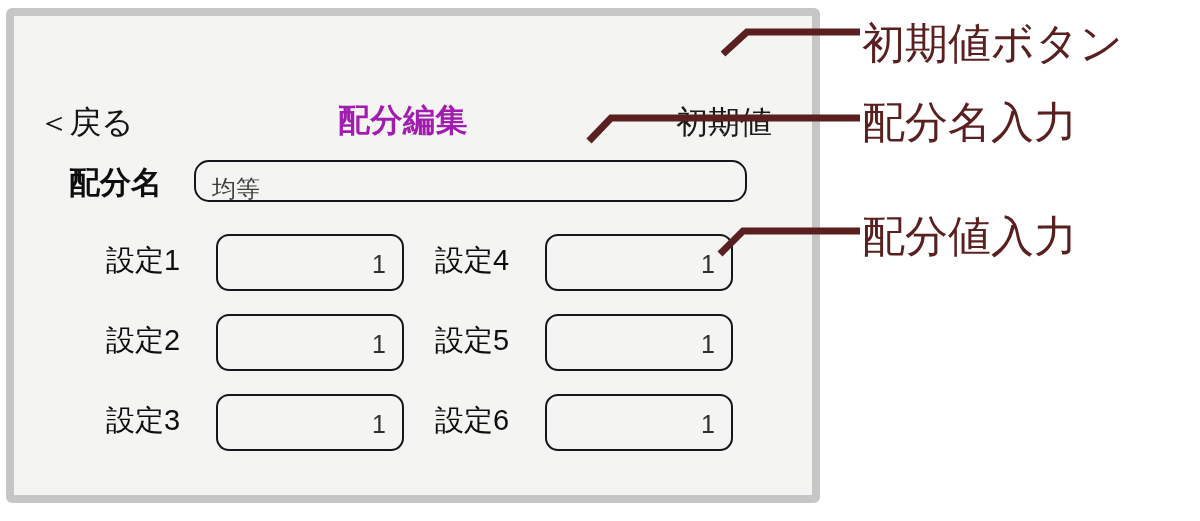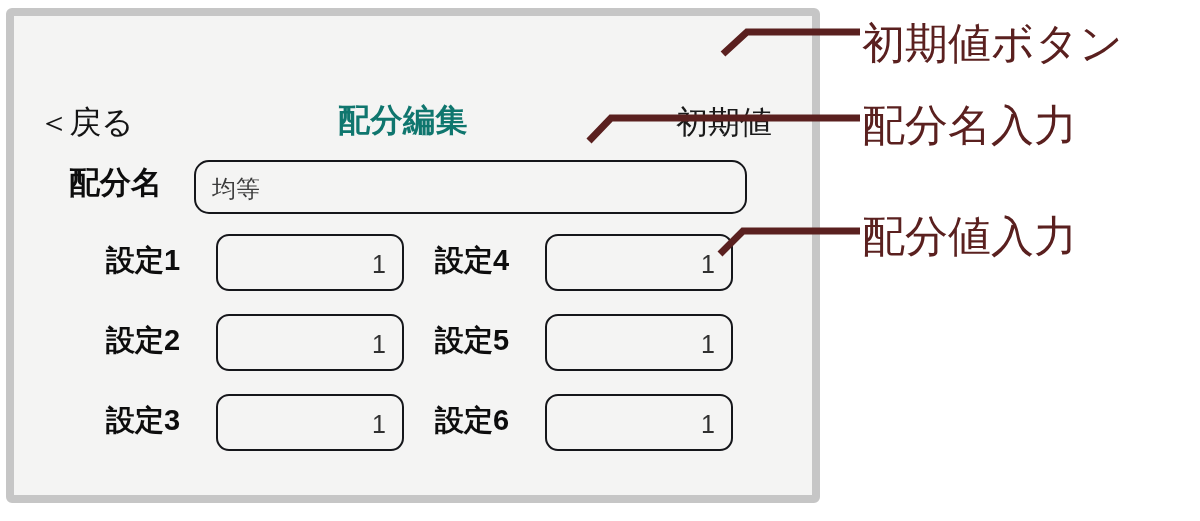--- a/index.html
+++ b/index.html
@@ -52,21 +52,21 @@
   }
   #screen-title {
     position: absolute;
     left: 0;
     top: 48px;
     width: 798px;
     text-align: center;
     font-size: 32px;
     line-height: 1;
     font-weight: 700;
-    color: #0f766e;
+    color: #a21caf;
     letter-spacing: 0.5px;
     transform: translateX(-10px);
   }
   #reset-button {
     position: absolute;
     left: 662px;
     top: 50px;
     font-size: 32px;
     line-height: 1;
     font-weight: 400;
@@ -91,21 +91,21 @@
     line-height: 1;
     font-weight: 700;
     color: #0d0d0d;
     white-space: nowrap;
   }
   #name-input {
     position: absolute;
     left: 164px;
     top: 7px;
     width: 553px;
-    height: 54px;
+    height: 42px;
     box-sizing: border-box;
     background: #f4f4f3;
     border: 2.5px solid #15161a;
     border-radius: 15px;
     padding-left: 40px;
   }
   #name-input-value {
     position: absolute;
     left: 16px;
     top: 13px;
@@ -134,21 +134,21 @@
   .setting-row.row-2 { top: 166px; }
 
   .setting-label {
     position: absolute;
     left: 0;
     top: 12px;
     width: 104px;
     text-align: left;
     font-size: 29px;
     line-height: 1;
-    font-weight: 700;
+    font-weight: 400;
     color: #0d0d0d;
     white-space: nowrap;
   }
   .setting-input {
     position: absolute;
     left: 110px;
     top: 0;
     width: 188px;
     height: 57px;
     box-sizing: border-box;
@@ -179,21 +179,21 @@
   }
   .annotation-label {
     position: absolute;
     font-size: 43px;
     line-height: 1;
     font-weight: 400;
     color: #5a201f;
     white-space: nowrap;
   }
   #annotation-label-0 { left: 862px; top: 22px; }
-  #annotation-label-1 { left: 862px; top: 104px; }
+  #annotation-label-1 { left: 862px; top: 104px; font-family: Liberation Mono, monospace; }
   #annotation-label-2 { left: 862px; top: 215px; }
 </style>
 </head>
 <body>
 
 <div id="app-panel">
 
   <div id="app-header">
     <div id="back-button">＜戻る</div>
     <div id="screen-title">配分編集</div>

